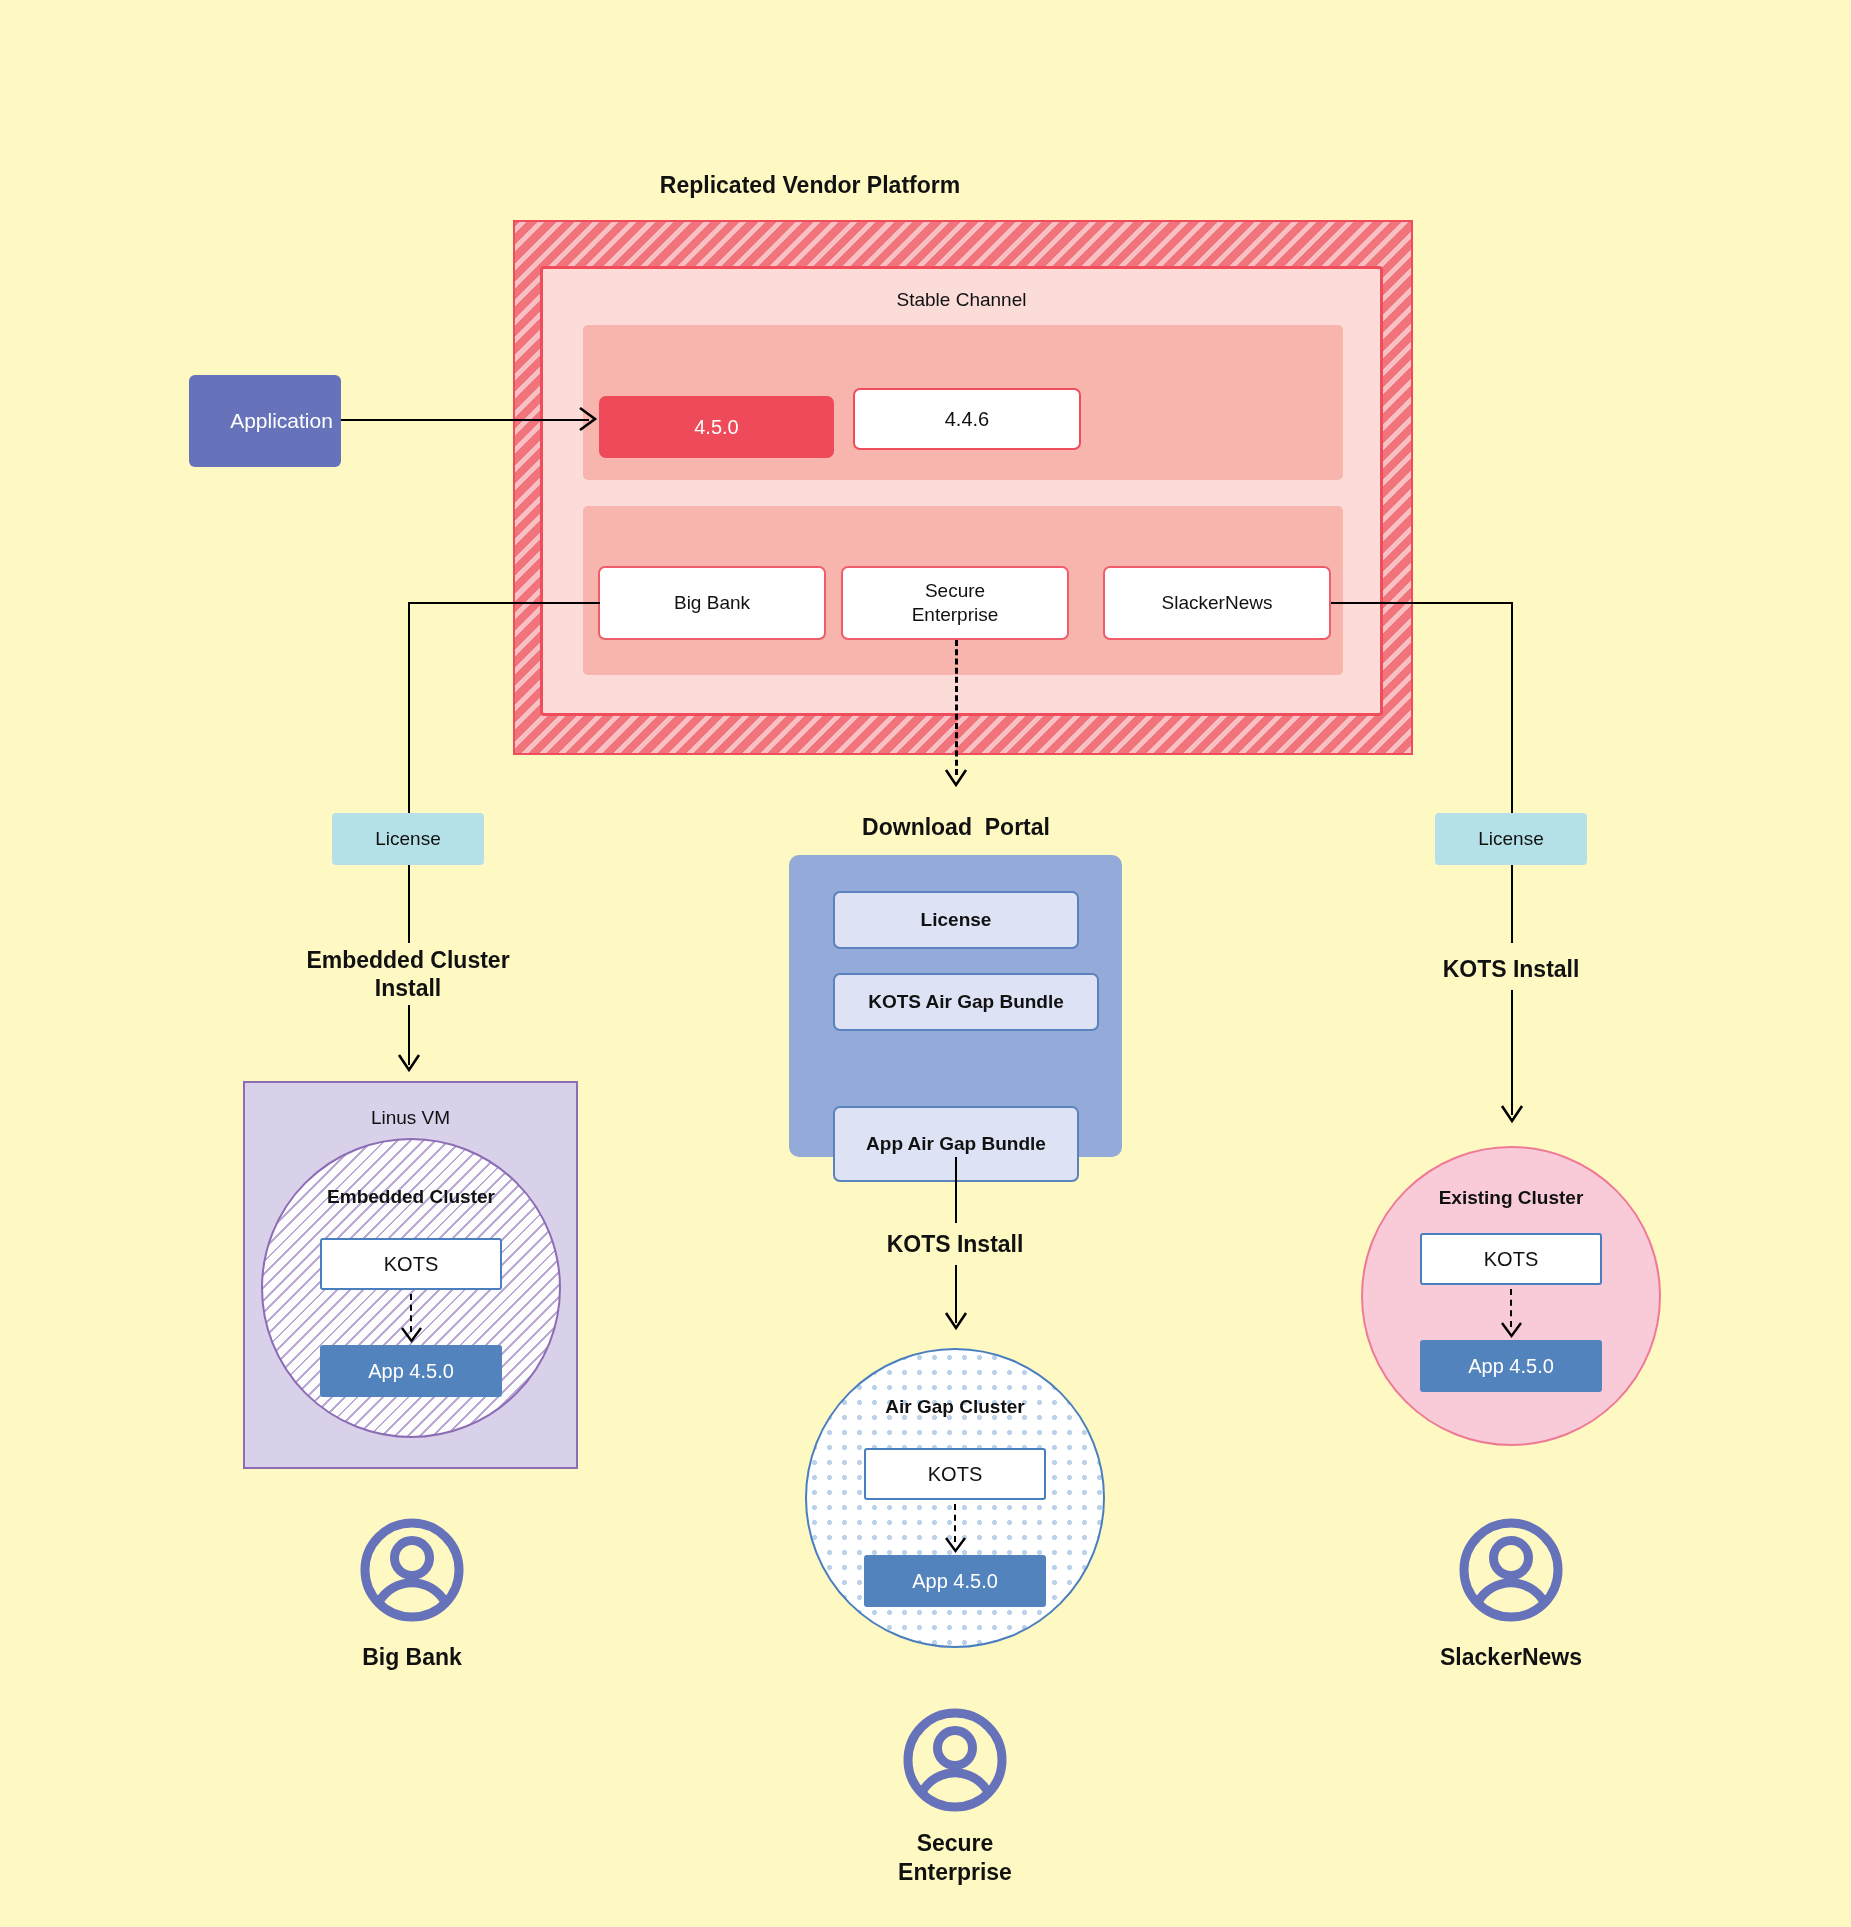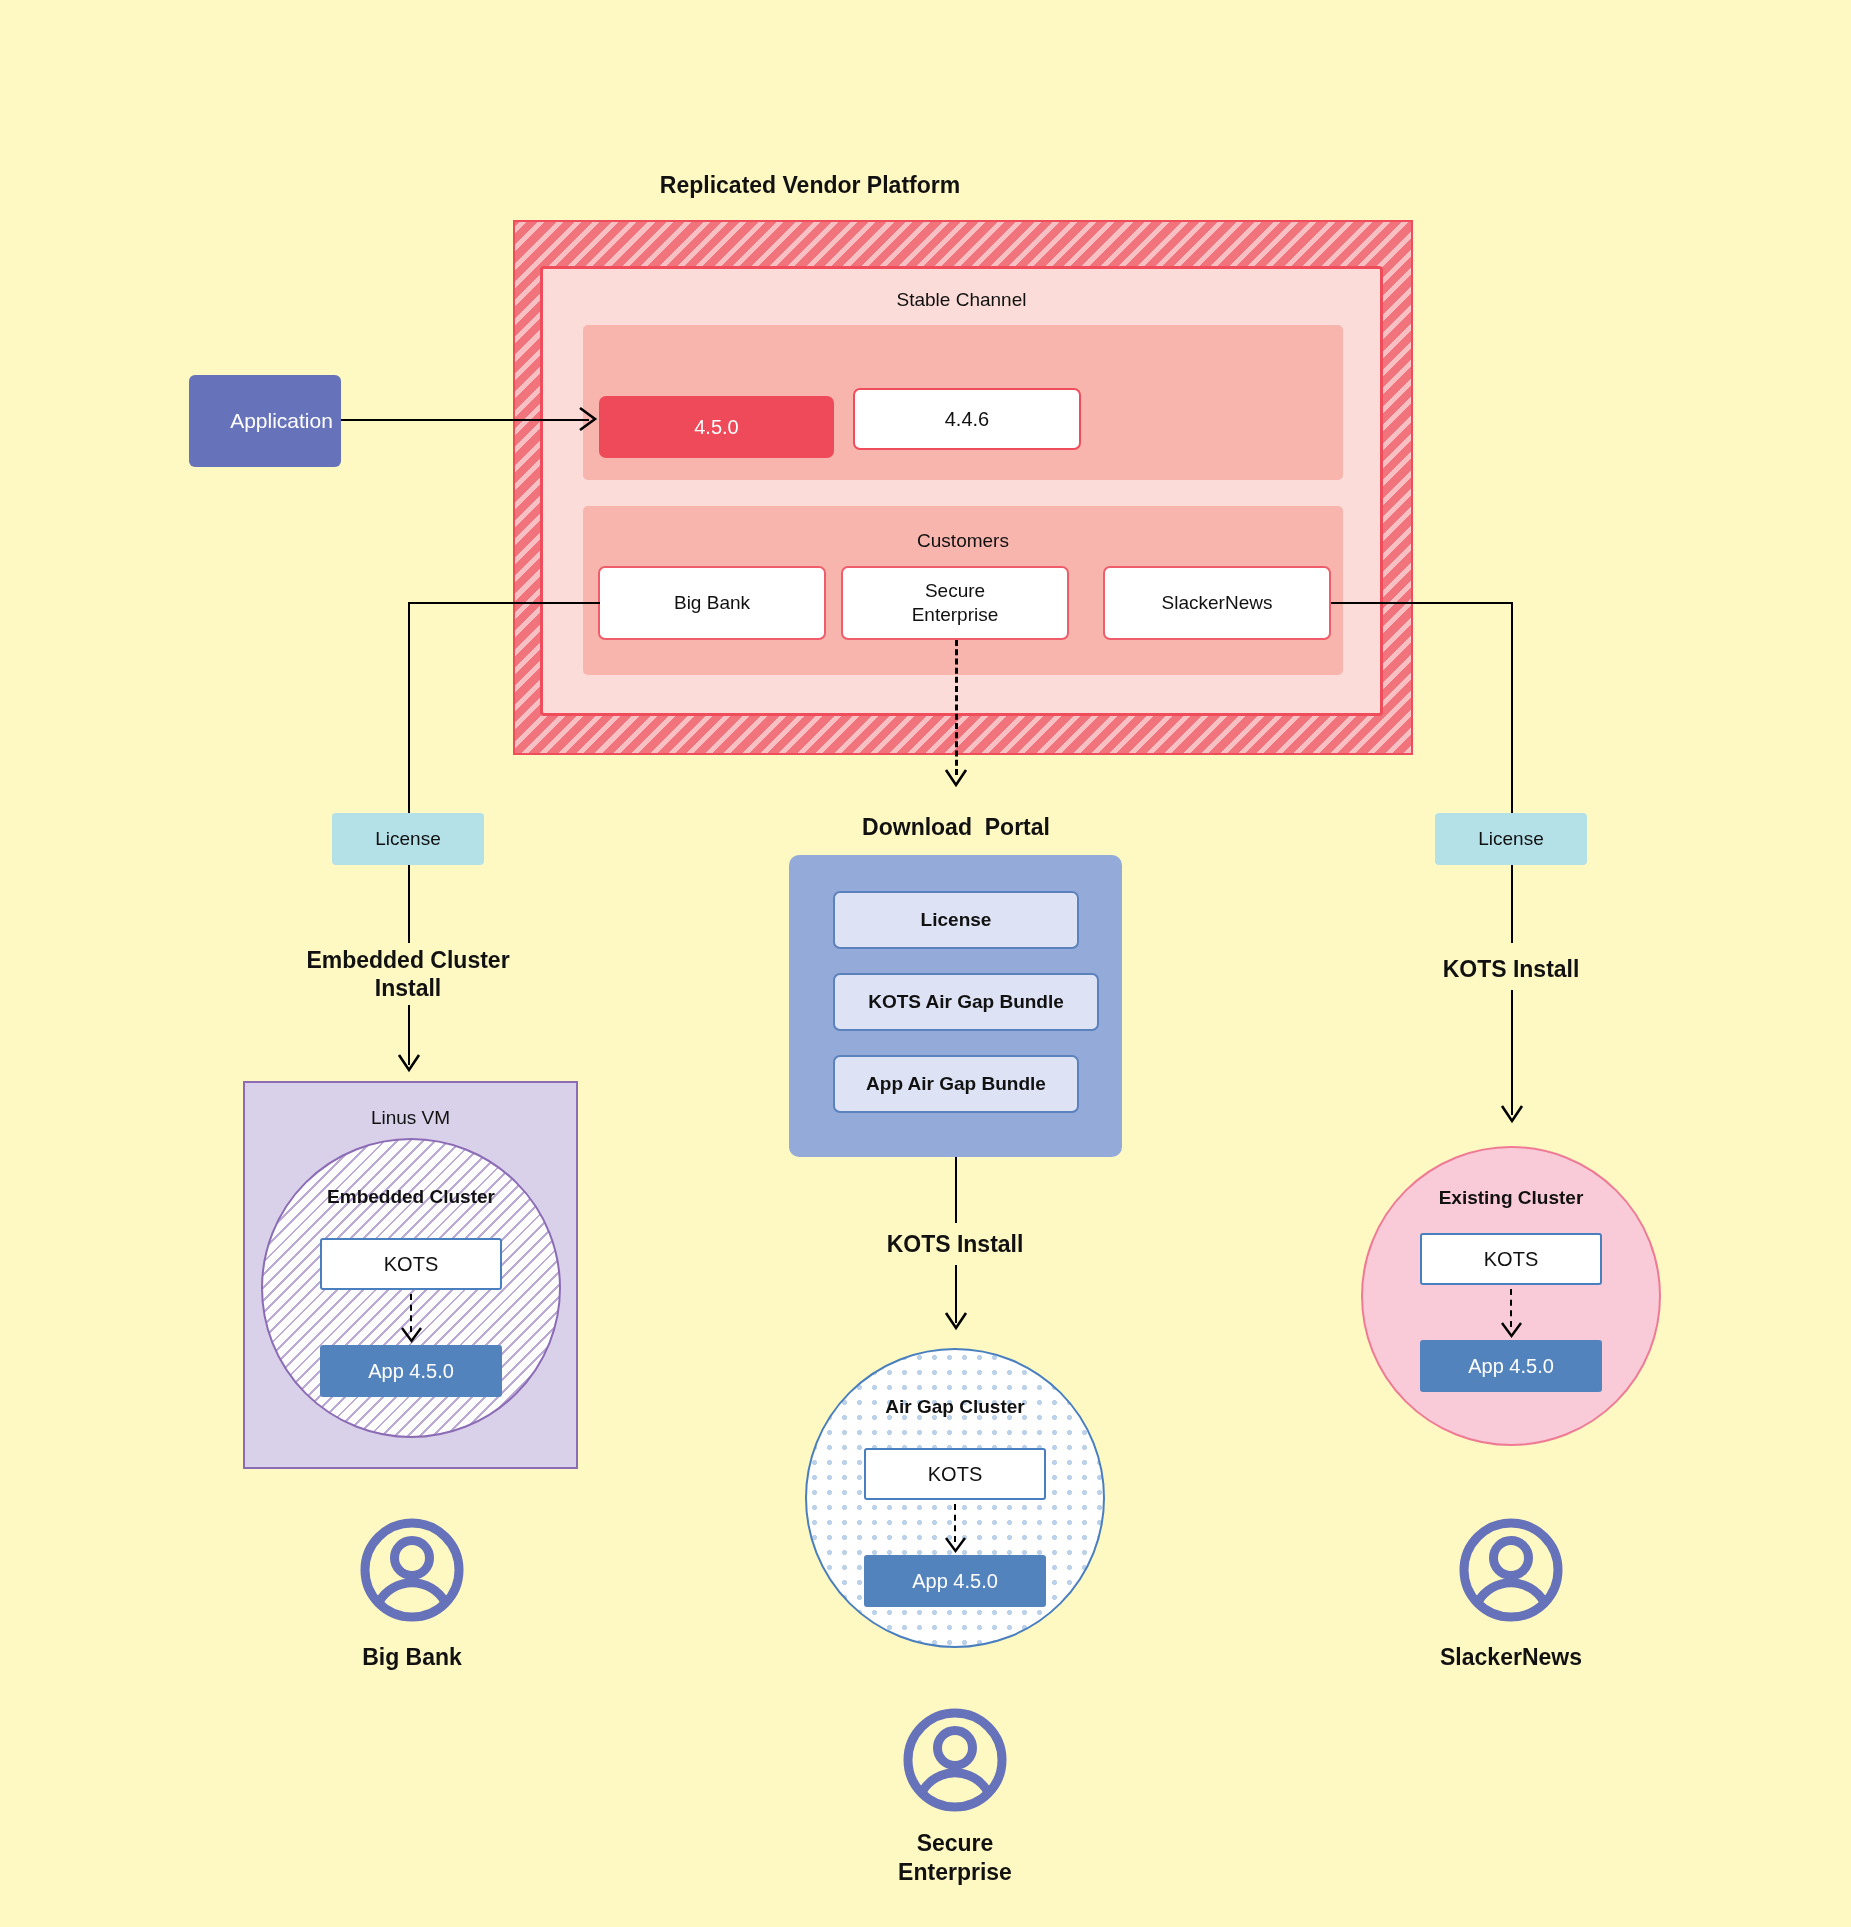--- a/index.html
+++ b/index.html
@@ -202,21 +202,20 @@
   <div class="abs inner-panel" style="left:583px;top:325px;width:760px;height:155px;"></div>
 
   <div class="abs ctr rel-card current" style="left:599px;top:396px;width:235px;height:62px;font-size:20px;">
     <span>4.5.0</span>
   </div>
   <div class="abs ctr rel-card prev" style="left:853px;top:388px;width:228px;height:62px;font-size:20px;">
     <span>4.4.6</span>
   </div>
 
   <div class="abs inner-panel" style="left:583px;top:506px;width:760px;height:169px;"></div>
-  <div class="abs ctr sect-lbl" style="left:583px;top:529px;width:760px;height:24px;">Customers</div>
 
   <div class="abs ctr cust-card box-lbl" style="left:598px;top:566px;width:228px;height:74px;">
     <span>Big Bank</span>
   </div>
   <div class="abs ctr cust-card box-lbl" style="left:841px;top:566px;width:228px;height:74px;white-space:pre-line;">
     <span style="white-space:pre-line;">Secure
 Enterprise</span>
   </div>
   <div class="abs ctr cust-card box-lbl" style="left:1103px;top:566px;width:228px;height:74px;">
     <span>SlackerNews</span>
@@ -278,21 +277,21 @@
 
   <div class="abs ctr title-lbl" style="left:806px;top:812px;width:300px;height:30px;">Download  Portal</div>
 
   <div id="download-portal" class="abs" style="left:789px;top:855px;width:333px;height:302px;"></div>
   <div class="abs ctr portal-item" style="left:833px;top:891px;width:246px;height:58px;">
     <span>License</span>
   </div>
   <div class="abs ctr portal-item" style="left:833px;top:973px;width:266px;height:58px;">
     <span>KOTS Air Gap Bundle</span>
   </div>
-  <div class="abs ctr portal-item" style="left:833px;top:1055px;width:246px;height:58px;">
+  <div class="abs ctr portal-item" style="left:833px;top:1106px;width:246px;height:76px;">
     <span>App Air Gap Bundle</span>
   </div>
 
   <div class="abs ln-v" style="left:955px;top:1157px;height:66px;"></div>
   <div class="abs ctr edge-lbl" style="left:855px;top:1228px;width:200px;height:32px;">KOTS Install</div>
   <div class="abs ln-v" style="left:955px;top:1265px;height:58px;"></div>
   <svg class="abs arrow" style="left:943px;top:1311px;" width="26" height="24">
     <path d="M3 2 L13 17 L23 2" fill="none" stroke="#000" stroke-width="2.6"></path>
   </svg>
 

